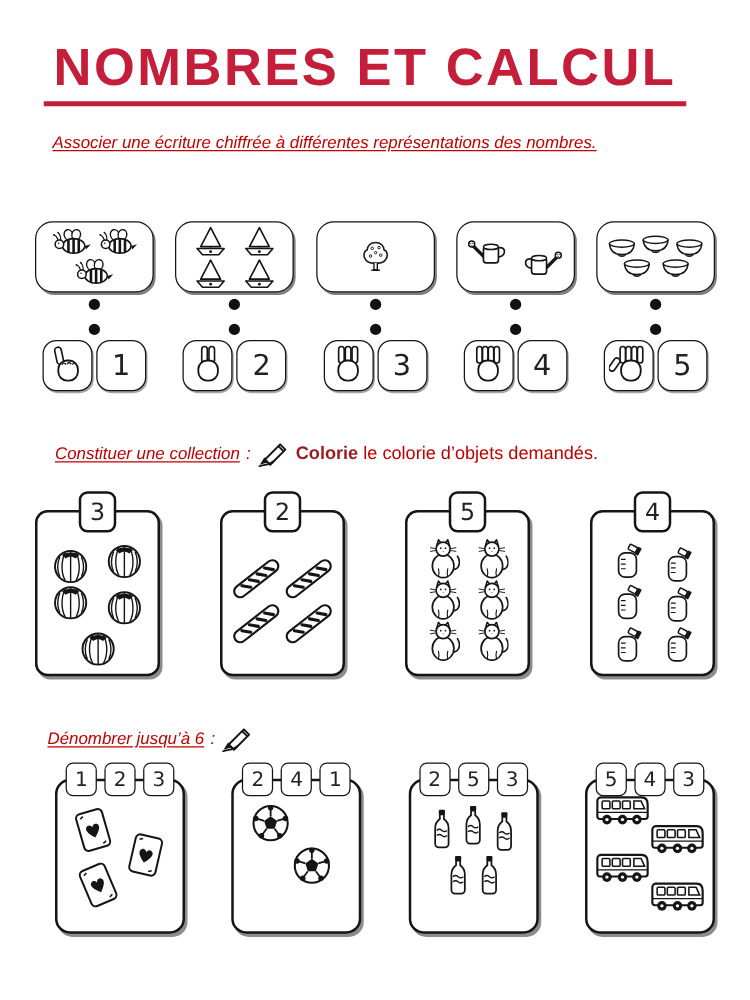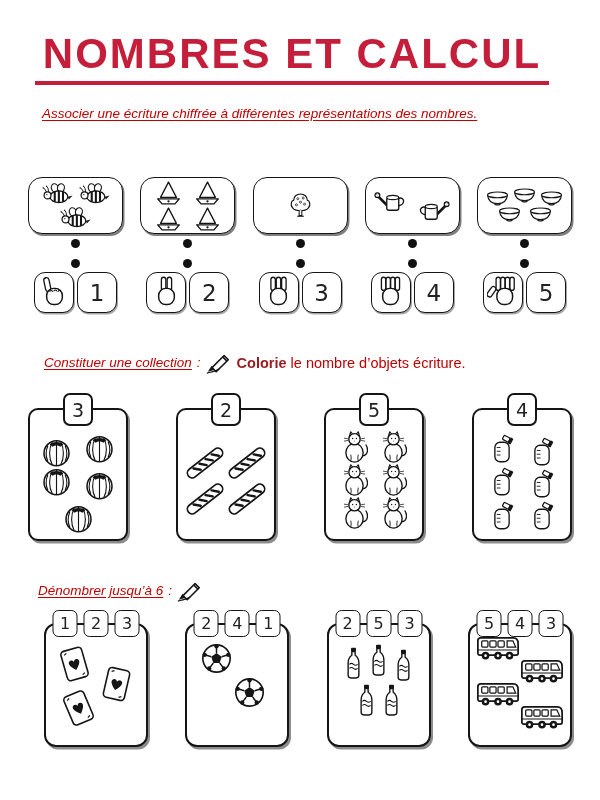--- a/index.html
+++ b/index.html
@@ -455,21 +455,21 @@
       </div>
     </div>
   </div>
 
   <div class="s2-heading-line hline">
     <span class="heading">Constituer une collection</span>
       <span class="sep"> :</span>
     <svg class="pen">
         <use href="#sym-pen"></use>
       </svg>
-    <span class="instr-text"><b class="bw">Colorie</b><span> le nombre d’objets écriture.</span></span>
+    <span class="instr-text"><b class="bw">Colorie</b><span> le colorie d’objets demandés.</span></span>
   </div>
 
   <div class="s2-row">
     <div class="tag-wrap">
       <div class="tag">3</div>
       <div class="s2-box">
         <div class="items items-pumpkin">
             <svg class="obj">
               <use href="#sym-pumpkin"></use>
             </svg>

